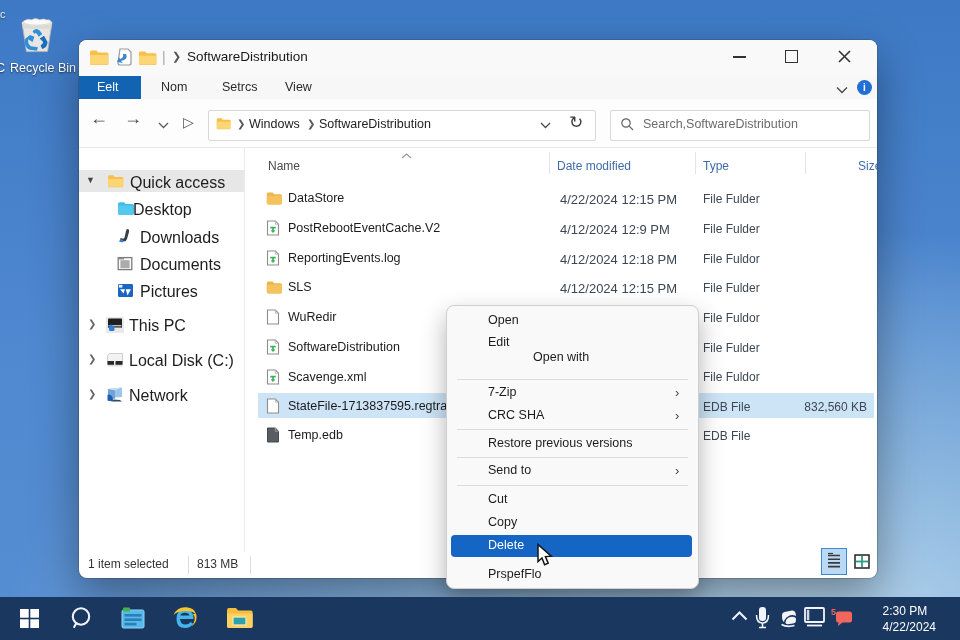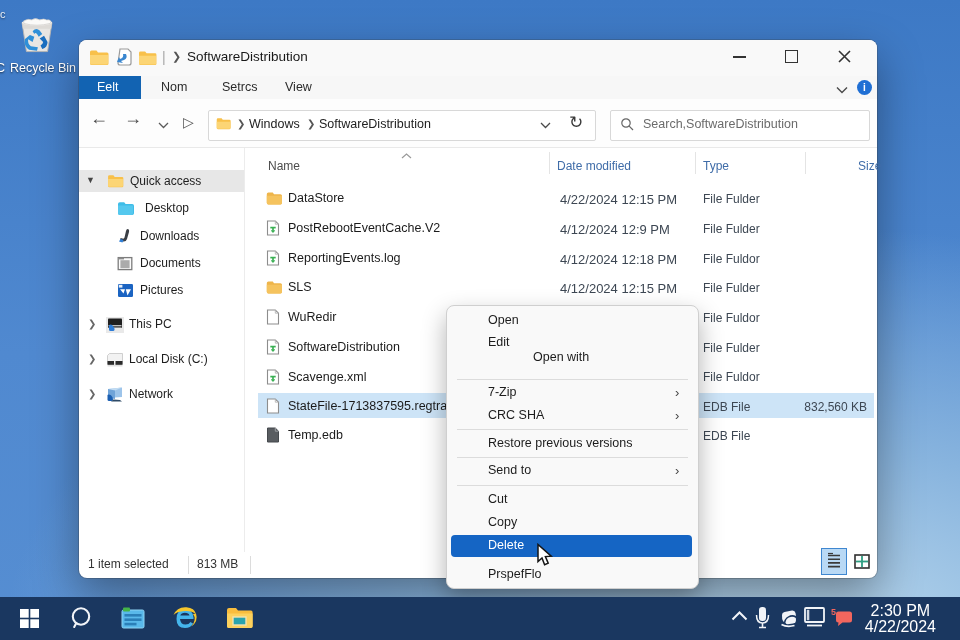--- a/index.html
+++ b/index.html
@@ -11,35 +11,35 @@
       linear-gradient(180deg, #3d79c5 0%, #5089d0 55%, #568ed2 100%);
   }
   
   #win{position:absolute;left:79px;top:40px;width:798px;height:538px;background:#fff;
     border-radius:8px;box-shadow:0 18px 45px rgba(0,0,0,.38), 0 0 0 1px rgba(60,60,60,.25);}
   #titlebar{position:absolute;left:0;top:0;width:798px;height:36px;background:#f9f9f9;border-radius:8px 8px 0 0;}
   #menubar{position:absolute;left:0;top:36px;width:798px;height:23px;background:#f7f7f7;}
   #toolbar{position:absolute;left:0;top:59px;width:798px;height:48px;background:#fdfdfd;border-bottom:1px solid #e9e9e9;}
   .mtxt{position:absolute;font-size:12.5px;color:#2b2b2b;}
   .box{position:absolute;background:#fff;border:1px solid #d8d8d8;border-radius:2px;}
-  .sbt{position:absolute;font-size:12px;color:#1d1d1d;white-space:nowrap;}
+  .sbt{position:absolute;font-size:16px;color:#1d1d1d;white-space:nowrap;}
   .hdr{position:absolute;font-size:12px;color:#3f6ca8;white-space:nowrap;}
   .fico{position:absolute;left:187px;}
   .fnm{position:absolute;left:209px;font-size:12.5px;color:#1b1b1b;white-space:nowrap;}
   .fdt{position:absolute;left:481px;font-size:13px;color:#3d4753;white-space:nowrap;}
   .fty{position:absolute;left:624px;font-size:12px;color:#3d4753;white-space:nowrap;}
   
   #ctx{position:absolute;left:446px;top:305px;width:251px;height:282px;background:#f9f9f9;
     border:1px solid #cfcfcf;border-radius:8px;box-shadow:0 10px 25px rgba(0,0,0,.30);z-index:40;}
   .ci{position:absolute;left:41px;font-size:12.5px;color:#1c1c1c;white-space:nowrap;}
   .csep{position:absolute;left:10px;width:231px;height:1px;background:#dcdcdc;}
   .carr{position:absolute;left:228px;font-size:13px;color:#444;}
   
   #taskbar{position:absolute;left:0;top:597px;width:960px;height:43px;background:#1a3760;z-index:60;}
-  .ttime{position:absolute;right:24px;color:#fff;font-size:16px;text-align:center;line-height:16px;}
+  .ttime{position:absolute;right:24px;color:#fff;font-size:12px;text-align:left;line-height:16px;}
 </style>
 </head>
 <body>
 <div id="screen">
 
   <div class="abs" style="left:15px;top:12px;width:44px;height:44px;">
     <svg width="44" height="44" viewBox="0 0 50 50">
       <path d="M8 12 L42 12 L37 45 L13 45 Z" fill="#e8e6e3" stroke="#b9b6b2" stroke-width="1"></path>
       <path d="M8 12 L42 12 L41 19 L9 19 Z" fill="#dddad6"></path>
       <ellipse cx="25" cy="12" rx="17" ry="3.5" fill="#f4f2ef"></ellipse>
@@ -121,21 +121,21 @@
     <div class="abs" style="left:7px;top:135px;color:#444;font-size:9px;">▼</div>
     <svg class="abs" style="left:28px;top:134px;" width="17" height="14" viewBox="0 0 20 17">
       <path d="M1 3 q0-1.5 1.5-1.5 l5 0 1.5 2 9 0 q1.5 0 1.5 1.5 l0 9.5 q0 1.5 -1.5 1.5 l-15.5 0 q-1.5 0 -1.5 -1.5 Z" fill="#f8c04a"></path>
       <path d="M1 6 l18 0 0 8 q0 1.5 -1.5 1.5 l-15 0 q-1.5 0 -1.5 -1.5 Z" fill="#fcd575"></path>
     </svg>
     <div class="sbt" style="left:51px;top:134px;">Quick access</div>
     <svg class="abs" style="left:38px;top:161px;" width="17" height="15" viewBox="0 0 17 15">
       <path d="M1 3 q0-1.8 1.8-1.8 l4.4 0 1.4 1.8 6.6 0 q1.8 0 1.8 1.8 l0 7.4 q0 1.8 -1.8 1.8 l-12.4 0 q-1.8 0 -1.8 -1.8 Z" fill="#3fbde8"></path>
       <path d="M1 4.6 l15 0 0 7.6 q0 1.8 -1.8 1.8 l-11.4 0 q-1.8 0 -1.8 -1.8 Z" fill="#55c8ee"></path>
     </svg>
-    <div class="sbt" style="left:66px;top:161px;">Desktop</div>
+    <div class="sbt" style="left:54px;top:161px;">Desktop</div>
     <svg class="abs" style="left:39px;top:188px;" width="15" height="16" viewBox="0 0 15 16">
       <path d="M9.5 1 Q11.5 1 11 4 L9 11 Q8 14 5 13.5 L3.5 13 Q1.5 12 2.5 10 L4.5 10.5 Q6 11 6.5 9.5 L8 3 Q8.5 1 9.5 1 Z" fill="#3a3e45"></path>
       <path d="M2.5 11 l3 1 -1 2.5 -3.5 -1 Z" fill="#2f7fd6"></path>
     </svg>
     <div class="sbt" style="left:61px;top:189px;">Downloads</div>
     <svg class="abs" style="left:38px;top:216px;" width="16" height="15" viewBox="0 0 16 15">
       <rect x="1.2" y="1.6" width="13.6" height="12" fill="#fbfbfb" stroke="#7c7c7c" stroke-width="1.3"></rect>
       <rect x="3.4" y="4.2" width="9.2" height="8" fill="#ababab"></rect>
       <rect x="2" y="1.6" width="5" height="1.8" fill="#8a8a8a"></rect>
     </svg>

